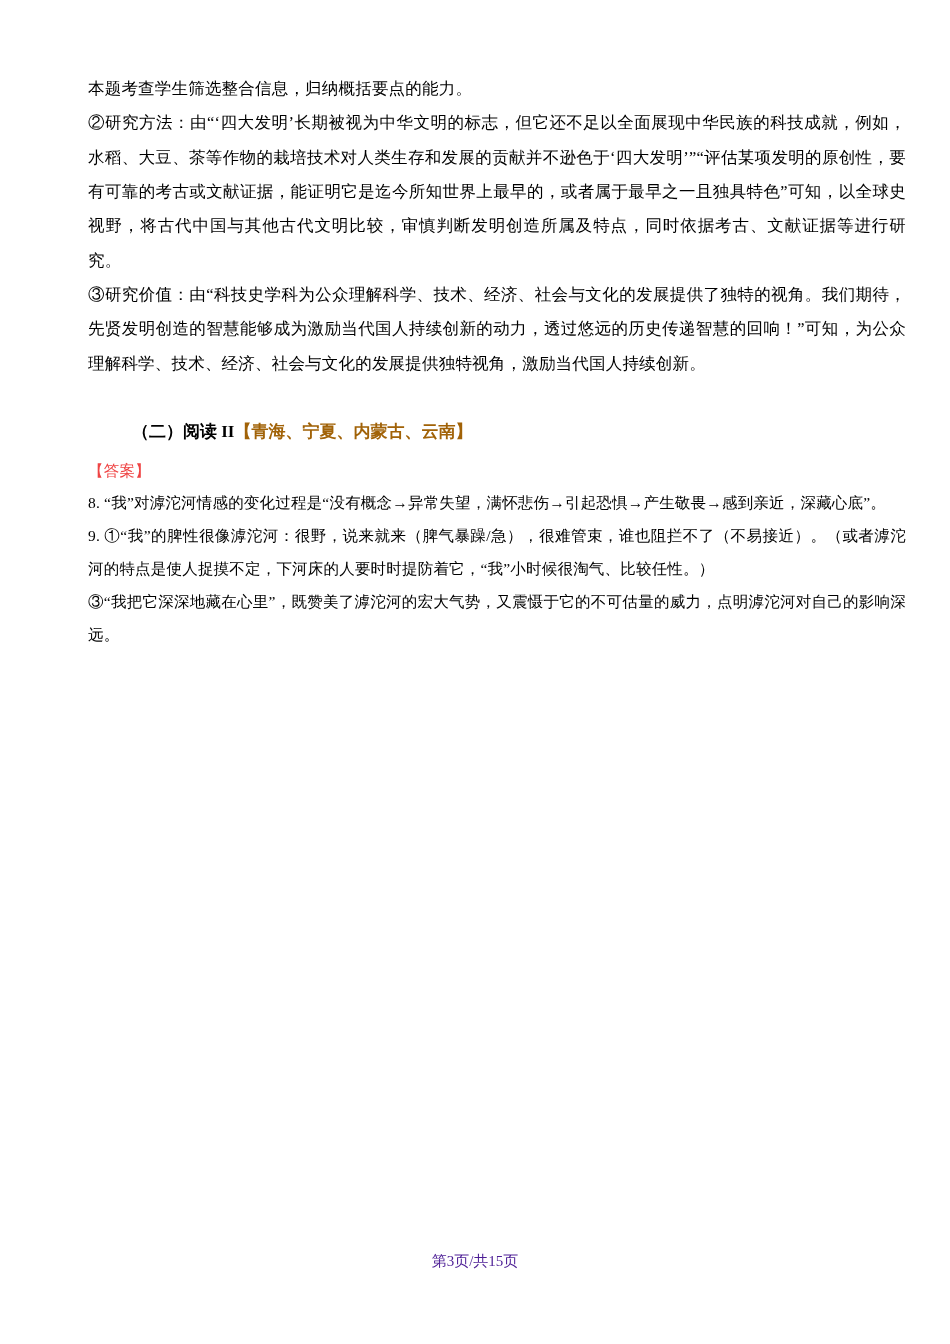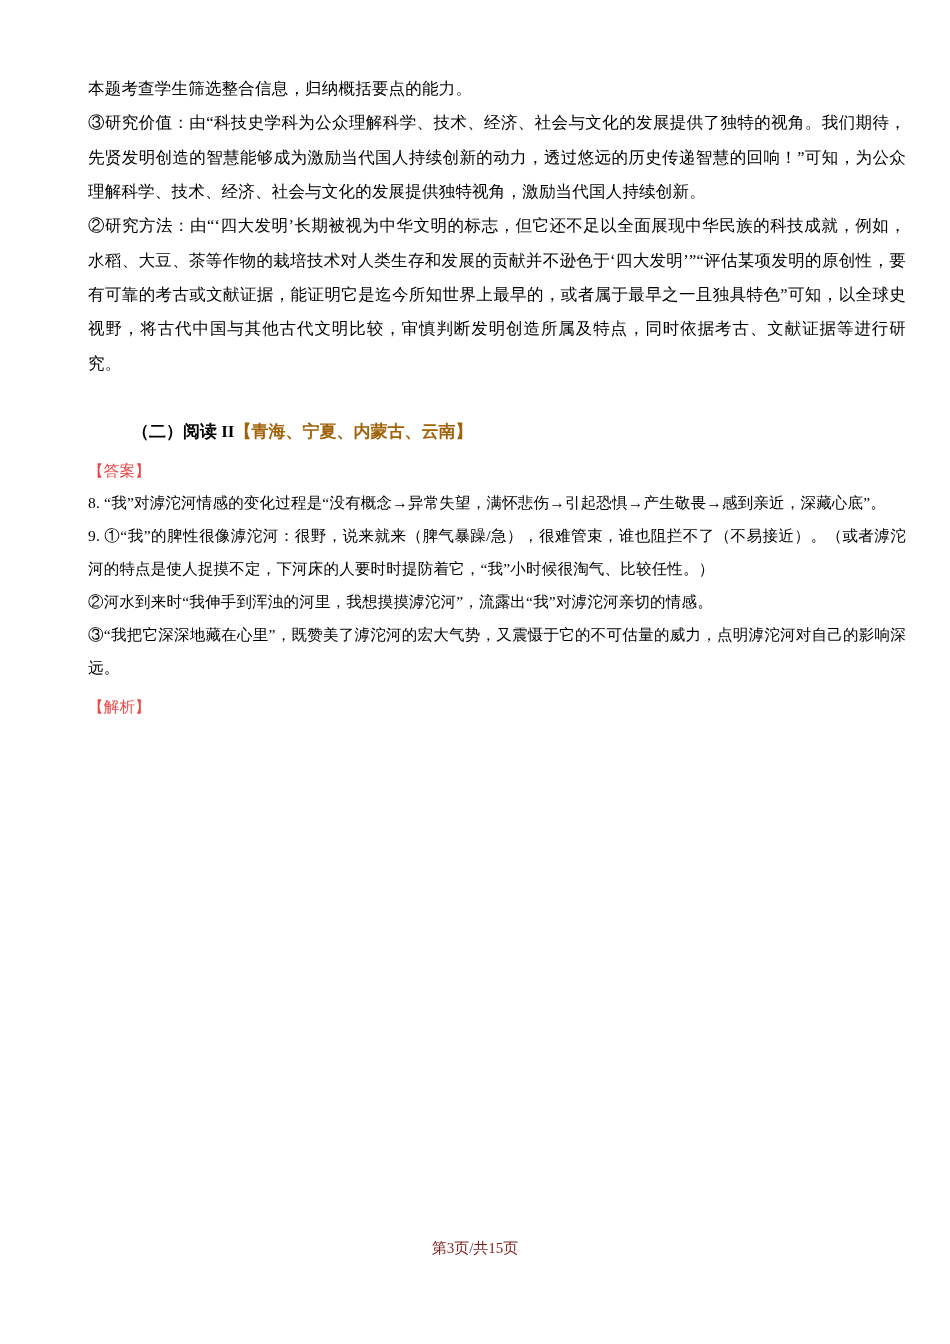--- a/index.html
+++ b/index.html
@@ -62,55 +62,53 @@
     width: 34px;
   }
   .small {
     font-size: 15.5px;
     line-height: 2.12;
   }
   .footer {
     position: absolute;
     left: 0;
     right: 0;
-    bottom: 86px;
+    bottom: 73px;
     text-align: center;
     font-size: 15px;
     font-family: "Liberation Serif", "DejaVu Serif", serif;
-    color: #7f1d1d;
+    color: #4c1d95;
   }
   .watermark {
     position: absolute;
     left: 182px;
     bottom: 108px;
     font-size: 11px;
     color: #d8d8d8;
     letter-spacing: 1px;
     font-family: "Liberation Sans", sans-serif;
   }
 </style>
 </head>
 <body>
 
 <div class="page">
 
   <p class="para">本题考查学生筛选整合信息，归纳概括要点的能力。</p>
+  <p class="para">②研究方法：由“‘四大发明’长期被视为中华文明的标志，但它还不足以全面展现中华民族的科技成就，例如，水稻、大豆、茶等作物的栽培技术对人类生存和发展的贡献并不逊色于‘四大发明’”“评估某项发明的原创性，要有可靠的考古或文献证据，能证明它是迄今所知世界上最早的，或者属于最早之一且独具特色”可知，以全球史视野，将古代中国与其他古代文明比较，审慎判断发明创造所属及特点，同时依据考古、文献证据等进行研究。</p>
   <p class="para">③研究价值：由“科技史学科为公众理解科学、技术、经济、社会与文化的发展提供了独特的视角。我们期待，先贤发明创造的智慧能够成为激励当代国人持续创新的动力，透过悠远的历史传递智慧的回响！”可知，为公众理解科学、技术、经济、社会与文化的发展提供独特视角，激励当代国人持续创新。</p>
-  <p class="para">②研究方法：由“‘四大发明’长期被视为中华文明的标志，但它还不足以全面展现中华民族的科技成就，例如，水稻、大豆、茶等作物的栽培技术对人类生存和发展的贡献并不逊色于‘四大发明’”“评估某项发明的原创性，要有可靠的考古或文献证据，能证明它是迄今所知世界上最早的，或者属于最早之一且独具特色”可知，以全球史视野，将古代中国与其他古代文明比较，审慎判断发明创造所属及特点，同时依据考古、文献证据等进行研究。</p>
 
   <div class="section-head">
     <span class="tag">（二）阅读 II</span><span class="tag blue">【青海、宁夏、内蒙古、云南】</span>
   </div>
 
   <p class="blue-label">【答案】</p>
 
 
   <p class="small">8. “我”对滹沱河情感的变化过程是“没有概念→异常失望，满怀悲伤→引起恐惧→产生敬畏→感到亲近，深藏心底”。</p>
   <p class="small">9. ①“我”的脾性很像滹沱河：很野，说来就来（脾气暴躁/急），很难管束，谁也阻拦不了（不易接近）。（或者滹沱河的特点是使人捉摸不定，下河床的人要时时提防着它，“我”小时候很淘气、比较任性。）</p>
-  <p class="small">②河水到来时“我伸手到浑浊的河里，我想摸摸滹沱河”，流露出“我”对滹沱河亲切的情感。</p>
   <p class="small">③“我把它深深地藏在心里”，既赞美了滹沱河的宏大气势，又震慑于它的不可估量的威力，点明滹沱河对自己的影响深远。</p>
 
-  <p class="blue-label">【解析】</p>
 
 
   <div class="watermark"></div>
   <div class="footer">第3页/共15页</div>
 </div>
 
 </body></html>

